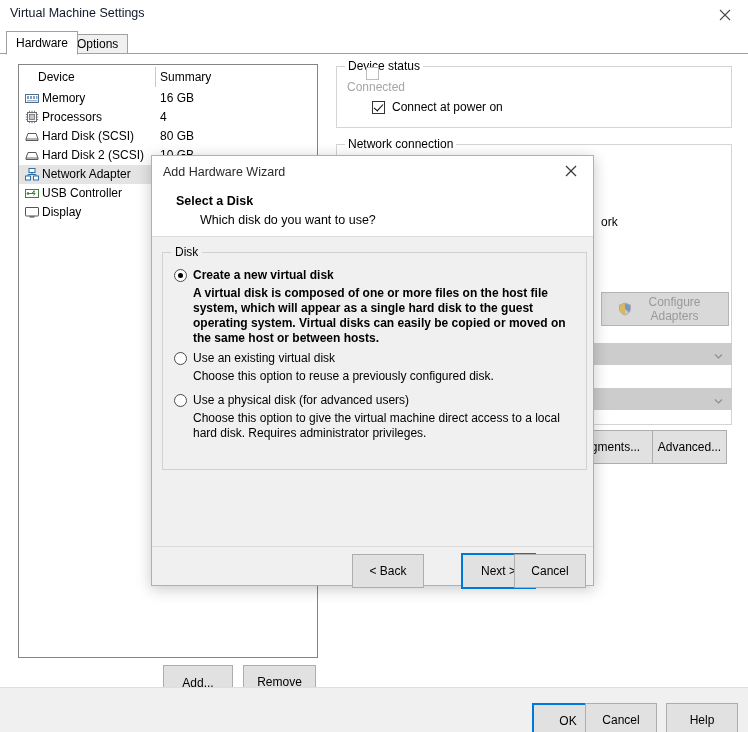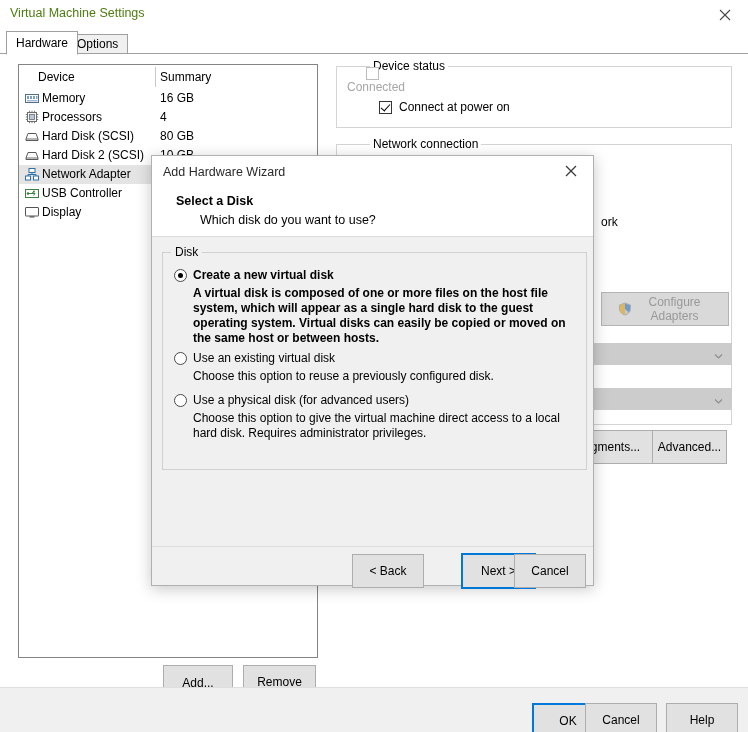--- a/index.html
+++ b/index.html
@@ -29,21 +29,21 @@
   #title-bar {
     position: absolute;
     left: 0; top: 0;
     width: 748px; height: 30px;
     background: #ffffff;
   }
   #title-bar .title-text {
     position: absolute;
     left: 10px; top: 6px;
     font-size: 12.5px;
-    color: #4d7c0f;
+    color: #0f172a;
   }
   #title-bar .close-btn {
     position: absolute;
     right: 0; top: 0;
     width: 46px; height: 30px;
     display: flex; align-items: center; justify-content: center;
     color: #4a4a4a;
     font-size: 15px;
     line-height: 1;
     cursor: default;
@@ -186,21 +186,20 @@
     border: 1px solid #d4d4d4;
     background: #ffffff;
   }
   .group-label {
     position: absolute;
     top: -8px; left: 8px;
     background: #ffffff;
     padding: 0 3px;
     font-size: 12px;
     color: #000;
-    margin-left: 25px;
   }
   #grp-device-status {
     left: 6px; top: 12px;
     width: 396px; height: 62px;
   }
   #grp-network-connection {
     left: 6px; top: 90px;
     width: 396px; height: 281px;
   }
   .cbx-row {
@@ -224,21 +223,21 @@
     position: absolute;
     left: 3px; top: 0px;
     width: 4px; height: 8px;
     border: solid #000;
     border-width: 0 1.6px 1.6px 0;
     transform: rotate(42deg);
   }
   .muted { color: #a6a6a6; }
 
   #cbx-connected { left: 10px; top: 0; flex-direction: column; }
-  #cbx-connect-power { left: 10px; top: 33px; padding-left: 32px; }
+  #cbx-connect-power { left: 3px; top: 33px; padding-left: 32px; }
 
   .radio-bg-text {
     position: absolute;
     font-size: 12px;
   }
   #bg-radio-bridged-text { left: 264px; top: 70px; }
 
   .combo {
     position: absolute;
     box-sizing: border-box;

